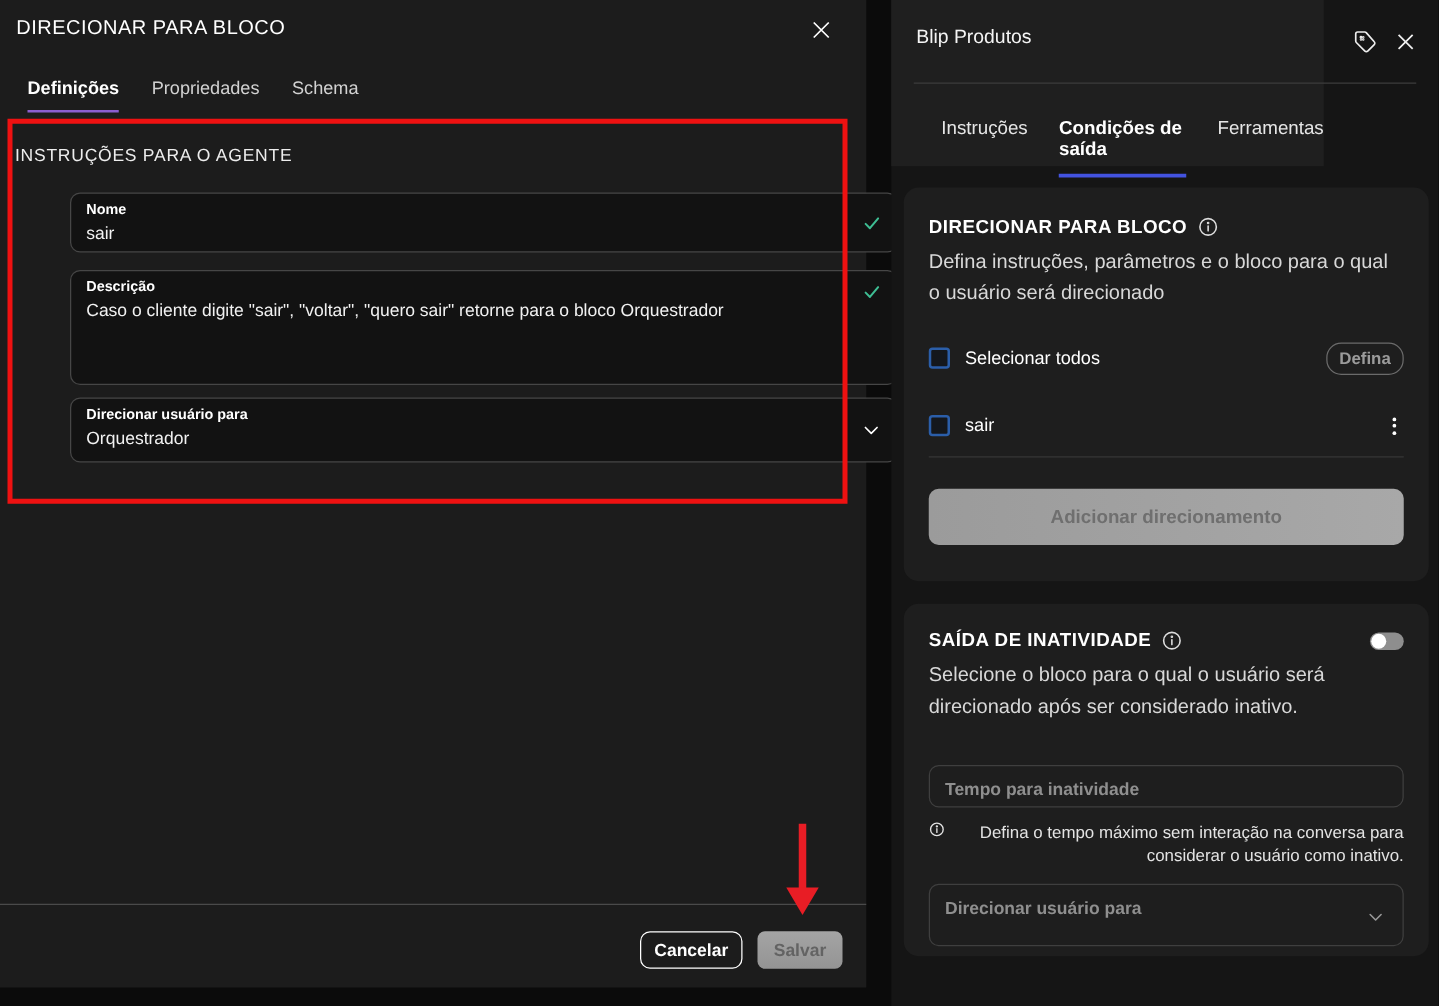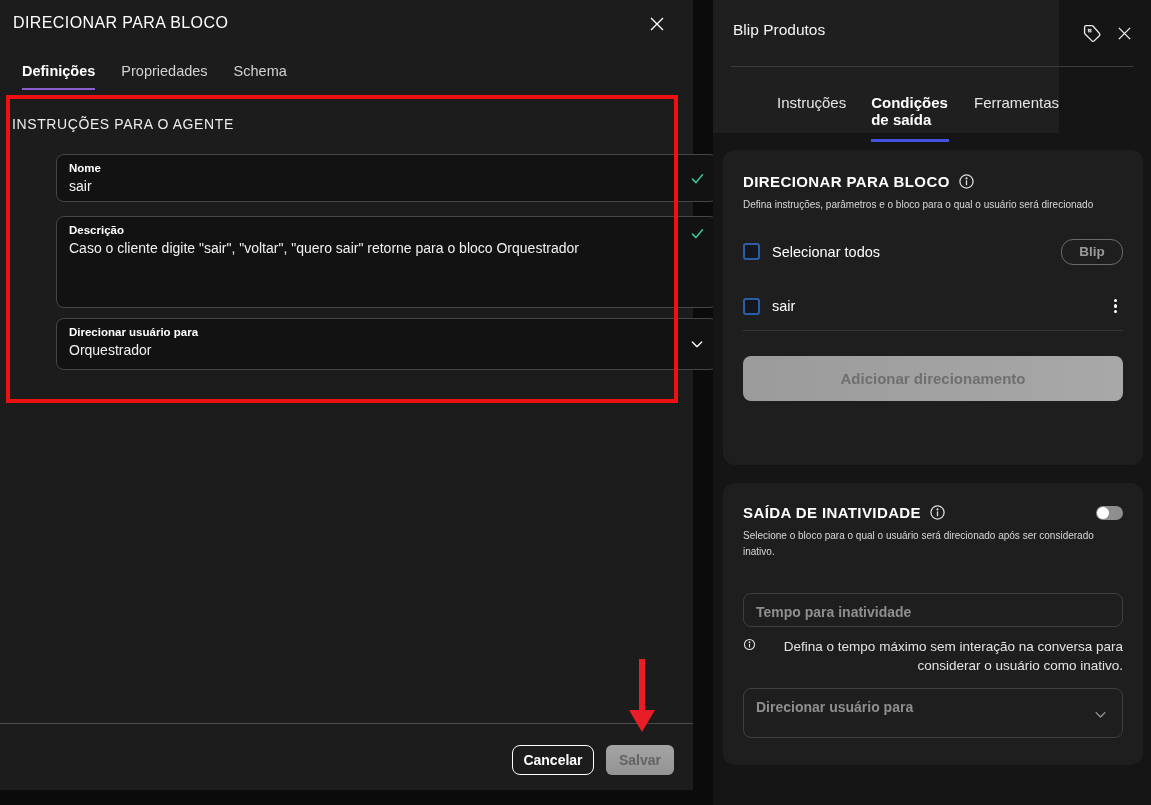--- a/index.html
+++ b/index.html
@@ -31,31 +31,31 @@
   .arrow-shaft { position:absolute; left:639px; top:659px; width:6px; height:53px; background:#e81d25; z-index:6; }
   .arrow-head { position:absolute; left:629px; top:710px; width:0; height:0; border-left:13px solid transparent; border-right:13px solid transparent; border-top:22px solid #e81d25; z-index:6; }
 
   
   .panel { position:absolute; left:713px; top:0; width:438px; height:805px; background:#151515; }
   .panel-header { position:absolute; left:0; top:0; width:346px; height:133px; background:#1f1f1f; }
   .panel-title { position:absolute; left:20px; top:21px; font-size:15.5px; color:#f5f5f5; }
   .panel-icons { position:absolute; left:368px; top:22px; display:flex; gap:10px; align-items:center; }
   .icon-btn { width:22px; height:22px; display:flex; align-items:center; justify-content:center; cursor:pointer; }
   .panel-divider { position:absolute; left:18px; top:66px; width:402px; height:1px; background:#3c3c3c; }
-  .tabs-r { position:absolute; left:40px; top:94px; display:flex; gap:25px;margin-left:24px; }
+  .tabs-r { position:absolute; left:40px; top:94px; display:flex; gap:25px; }
   .tab-r { font-size:15px; color:#e6e6e6; padding-bottom:11px; cursor:pointer; }
   .tab-r.active { color:#ffffff; font-weight:bold; border-bottom:3px solid #4353e0; }
 
   .card { position:absolute; left:10px; width:420px; background:#1e1e1e; border-radius:12px; padding:0 20px; }
   .card1 { top:150px; height:315px; }
   .card2 { top:483px; height:282px; }
 
   .card-title-row { display:flex; align-items:center; gap:8px; }
   .card-title { font-size:15px; font-weight:bold; color:#ffffff; letter-spacing:.4px; }
-  .card-desc { margin-top:7px; font-size:10px; color:#d8d8d8; line-height:1.58; }
+  .card-desc { margin-top:7px; font-size:16px; color:#d8d8d8; line-height:1.58; }
 
   .check-row { display:flex; align-items:center; gap:12px; }
   .checkbox { width:17px; height:17px; border:2px solid #2b5ea9; border-radius:3px; background:#14171c; flex:none; cursor:pointer; }
   .check-label { font-size:14.5px; color:#ffffff; }
   .btn-colar { margin-left:auto; width:62px; height:26px; border:1px solid #6b6b6b; border-radius:12px; background:transparent; color:#9b9b9b; font-weight:bold; font-size:13.5px; font-family:"Liberation Sans", sans-serif; display:flex; align-items:center; justify-content:center; cursor:pointer; }
   .kebab { margin-left:auto; display:flex; flex-direction:column; gap:2.5px; align-items:center; padding:3px 6px; cursor:pointer; }
   .kebab i { width:3.2px; height:3.2px; border-radius:50%; background:#ffffff; }
   .row-divider { margin-top:14px; height:1px; background:#363636; }
   .btn-add { margin-top:25px; width:380px; height:45px; border:none; border-radius:8px; background:linear-gradient(90deg,#9b9b9b,#a8a8a8); color:#6f6f6f; font-weight:bold; font-size:15px; font-family:"Liberation Sans", sans-serif; display:flex; align-items:center; justify-content:center; cursor:pointer; }
 
@@ -167,21 +167,21 @@
               <path d="M12 11v5.5"></path>
               <circle cx="12" cy="7.6" r="0.6" fill="#dddddd"></circle>
           </svg>
         </span>
       </div>
       <div class="card-desc">Defina instruções, parâmetros e o bloco para o qual o usuário será direcionado</div>
 
       <div class="check-row" style="margin-top:26px;">
         <div class="checkbox"></div>
         <div class="check-label">Selecionar todos</div>
-        <div class="btn-colar">Blip</div>
+        <div class="btn-colar">Defina</div>
       </div>
 
       <div class="check-row" style="margin-top:31px;">
         <div class="checkbox"></div>
         <div class="check-label">sair</div>
         <div class="kebab">
             <i></i>
             <i></i>
             <i></i>
           </div>

